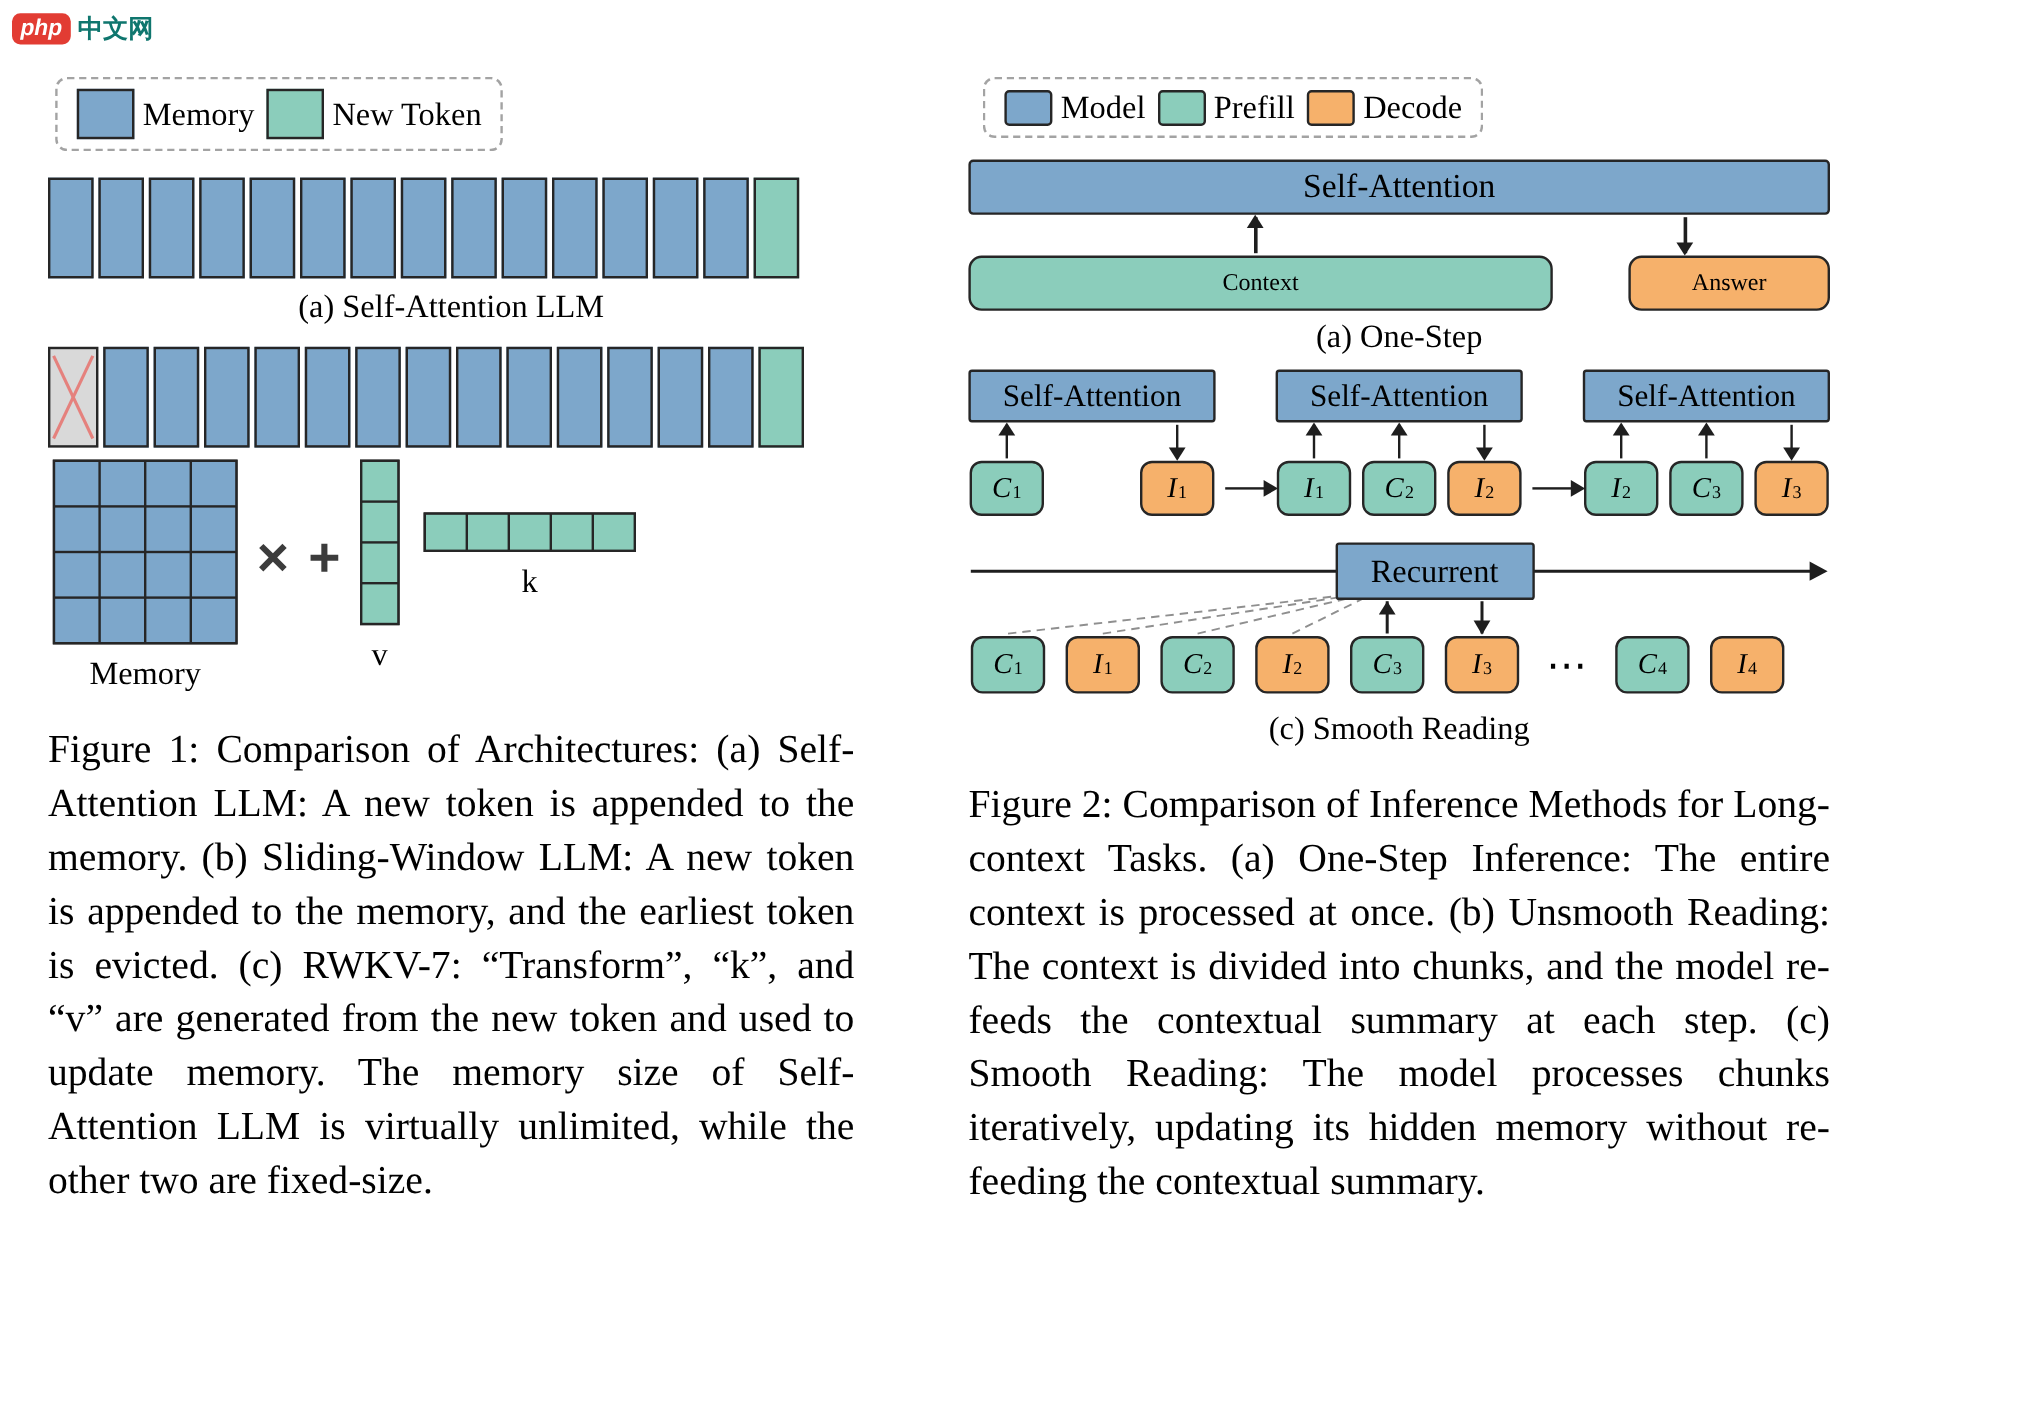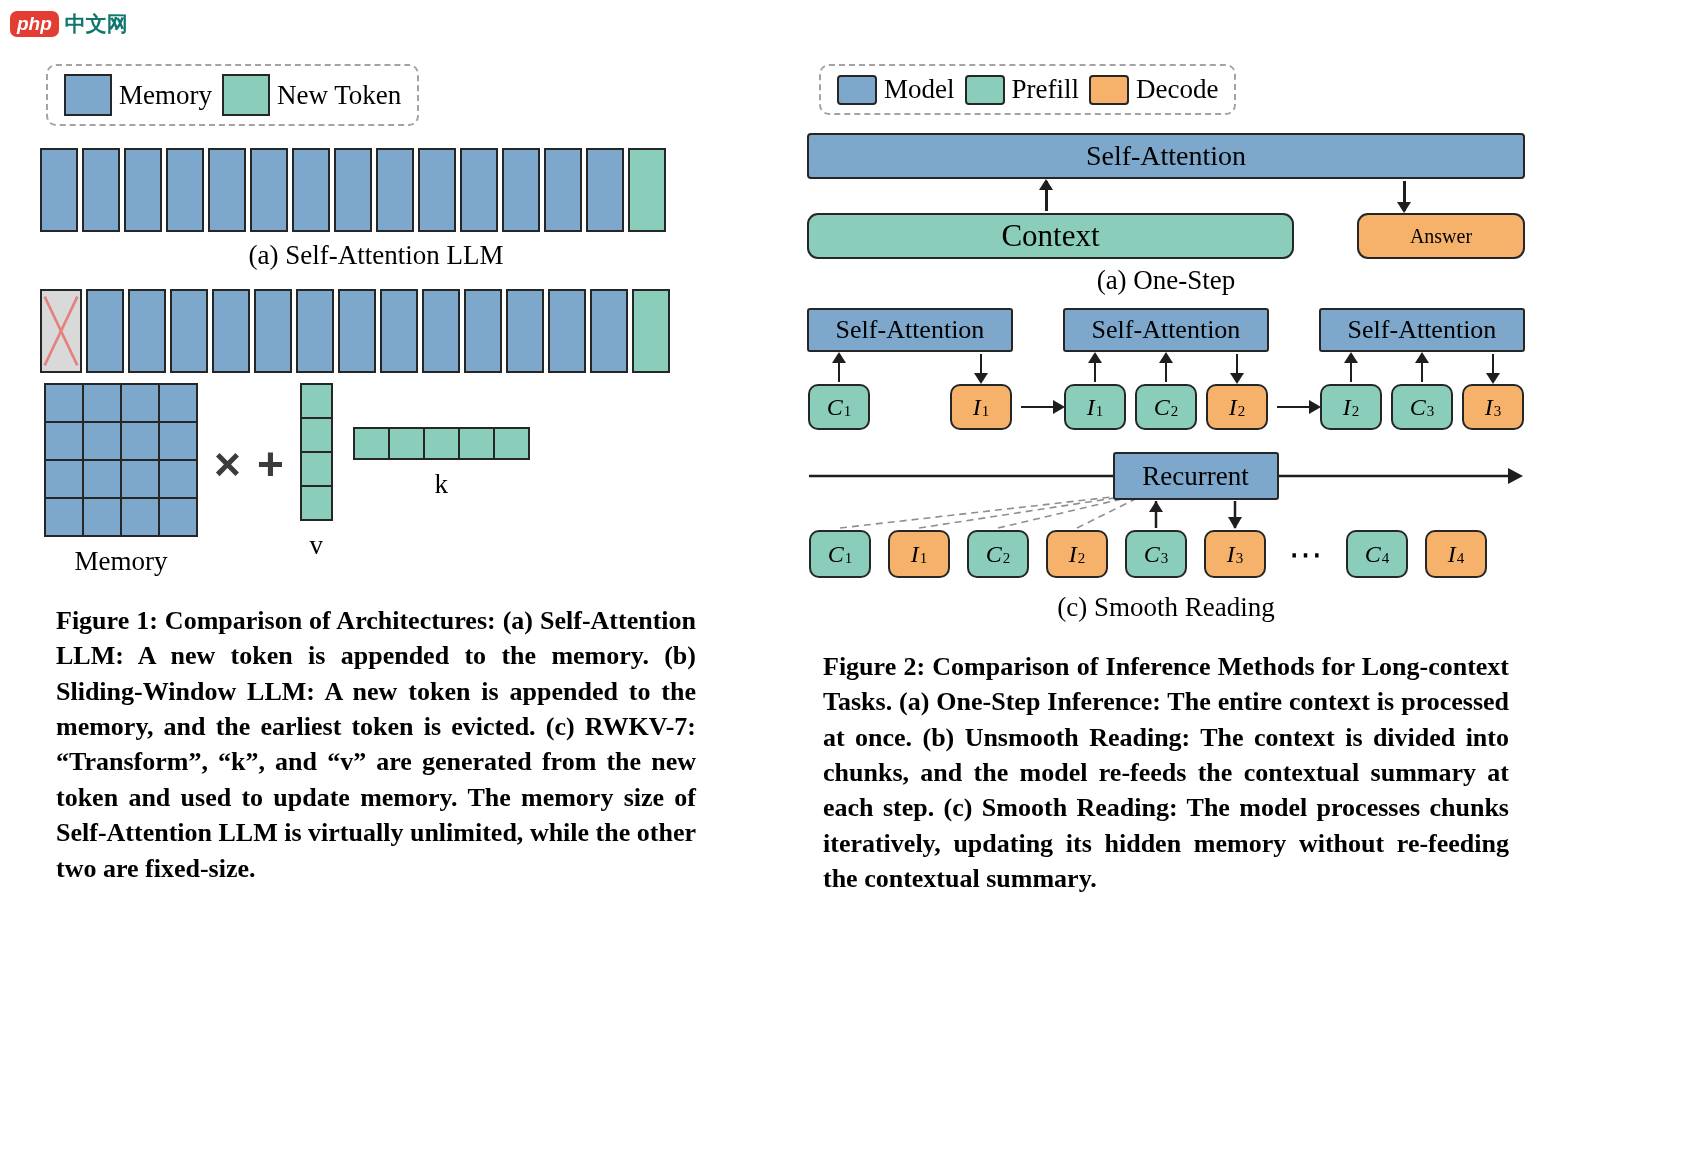--- a/index.html
+++ b/index.html
@@ -41,34 +41,34 @@
   .cell{display:block;}
   .cell.cl{width:36px;height:36px;}
   .cell.cv{width:29px;height:32px;}
   .cell.ck{width:33px;height:29px;}
   .cell.blue{background:var(--memory-blue,#7da7cb);}
   .cell.teal{background:var(--prefill-teal,#8bcdbb);}
   .glabel{font-size:27px;}
   .op{font-family:"Liberation Sans",sans-serif;font-weight:bold;font-size:46px;color:#3c3c3c;margin-top:54px;}
   .kcol{margin-top:44px;margin-left:4px;}
   
-  .figcap{font-size:26px;line-height:1.36;text-align:justify;margin:26px 16px 0;font-weight:bold;}
+  .figcap{font-size:33px;line-height:1.36;text-align:justify;margin:26px 0 0;}
   
   .os-bar{height:46px;background:var(--memory-blue,#7da7cb);border:2px solid #262626;border-radius:4px;
           display:flex;align-items:center;justify-content:center;font-size:28px;box-sizing:border-box;}
   .os-gap{position:relative;height:34px;}
   .vline{position:absolute;width:2.5px;background:#1e1e1e;}
   .os-gap .vline{top:2px;height:30px;}
   .vline.up::before{content:"";position:absolute;top:-2px;left:50%;transform:translateX(-50%);
       border-left:7px solid transparent;border-right:7px solid transparent;border-bottom:11px solid #1e1e1e;}
   .vline.down::after{content:"";position:absolute;bottom:-2px;left:50%;transform:translateX(-50%);
       border-left:7px solid transparent;border-right:7px solid transparent;border-top:11px solid #1e1e1e;}
   .os-row{display:flex;justify-content:space-between;}
   .ctx{width:487px;height:46px;background:var(--prefill-teal,#8bcdbb);border:2px solid #262626;border-radius:11px;
-       display:flex;align-items:center;justify-content:center;font-size:31px;box-sizing:border-box;}
+       display:flex;align-items:center;justify-content:center;font-size:20px;box-sizing:border-box;}
   .ans{width:168px;height:46px;background:var(--decode-orange,#f6b16b);border:2px solid #262626;border-radius:11px;
        display:flex;align-items:center;justify-content:center;font-size:20px;box-sizing:border-box;}
   
   .unsmooth{display:flex;align-items:flex-end;margin-top:4px;}
   .group{width:206px;flex:none;display:flex;flex-direction:column;}
   .sa-box{height:44px;background:var(--memory-blue,#7da7cb);border:2px solid #262626;border-radius:3px;
           display:flex;align-items:center;justify-content:center;font-size:26px;box-sizing:border-box;}
   .g-tokens{display:flex;justify-content:space-between;padding:0 1px;}
   .stack{display:flex;flex-direction:column;align-items:center;width:62px;}
   .arrv{position:relative;width:2.5px;background:#1e1e1e;height:28px;margin:2px auto 2px;}

